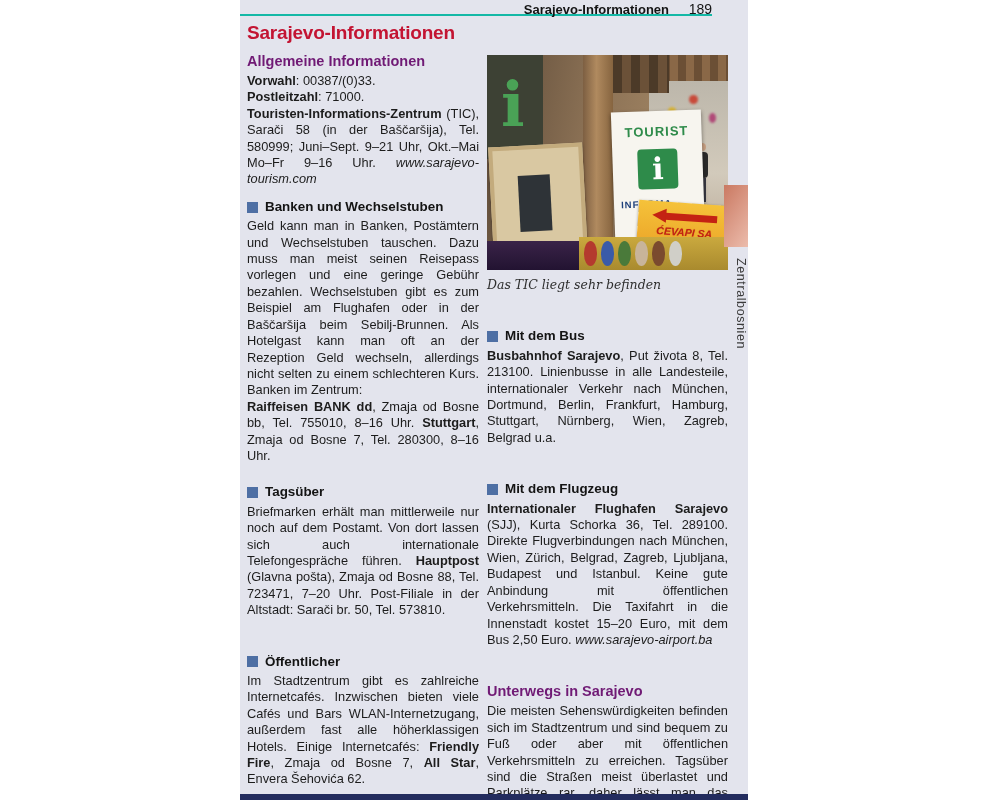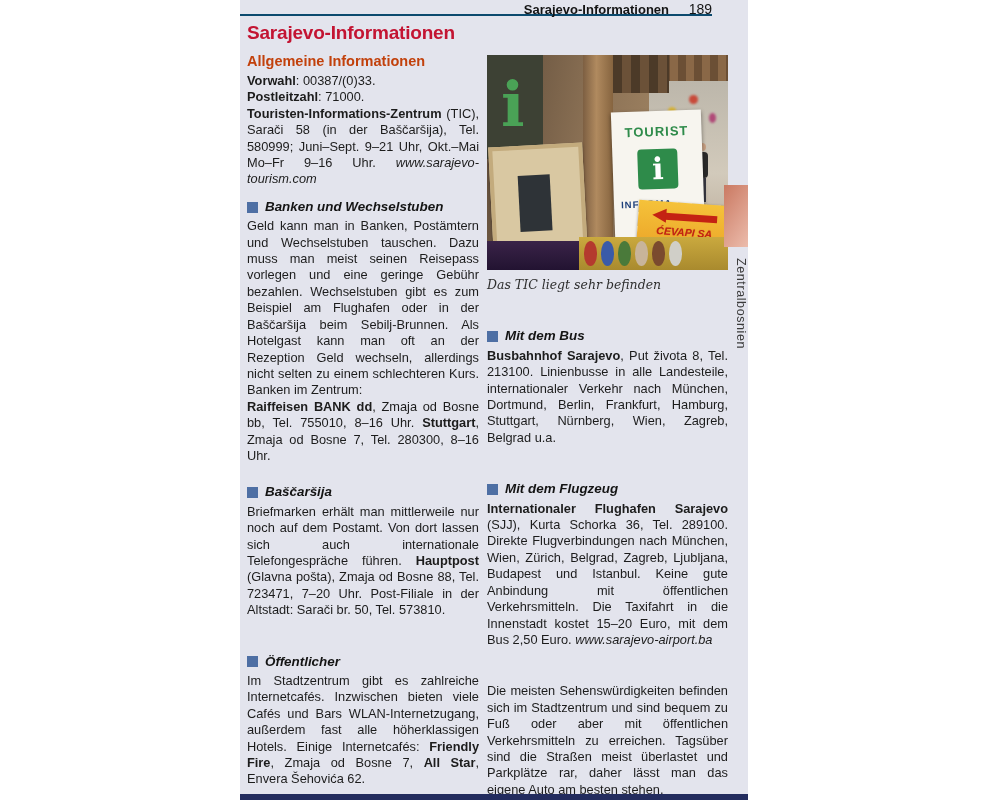--- a/index.html
+++ b/index.html
@@ -3,34 +3,34 @@
 <meta charset="utf-8">
 <style>
   html,body{margin:0;padding:0;background:#ffffff;}
   body{width:1000px;height:800px;position:relative;overflow:hidden;
        font-family:"Liberation Sans",sans-serif;color:#1c1c1c;}
   .page-bg{position:absolute;left:240px;top:0;width:508px;height:800px;background:#e3e4ed;}
 
   
   .header{position:absolute;left:240px;top:0;width:472px;height:13px;
           text-align:right;font-size:13px;padding-top:1px;
-          border-bottom:2px solid #0c4a6e;}
+          border-bottom:2px solid #14b8a6;}
   .run-title{font-weight:bold;color:#141414;}
   .pageno{margin-left:16px;font-size:14px;color:#141414;}
 
   .page-title{position:absolute;left:247px;top:22px;font-size:19px;font-weight:bold;
               color:#c31432;letter-spacing:-0.2px;}
 
   
   .col{position:absolute;font-size:12.8px;line-height:16.4px;}
   .col-left{left:247px;top:53px;width:232px;}
   .col-right{left:487px;top:55px;width:241px;}
-  .h-blue{font-size:14.5px;line-height:16px;font-weight:bold;color:#c2410c;margin:0 0 4px 0;}
+  .h-blue{font-size:14.5px;line-height:16px;font-weight:bold;color:#701a75;margin:0 0 4px 0;}
   .h-bullet{font-size:13.4px;font-weight:bold;color:#141414;margin:0 0 3px 0;
-            display:flex;align-items:center;font-style:italic;}
+            display:flex;align-items:center;}
   .sq{width:11px;height:11px;background:#4e6fa4;margin-right:7px;flex:none;}
   p.body{margin:0;text-align:justify;hyphens:auto;}
   .b{font-weight:bold;} .i{font-style:italic;}
   .mt-sec{margin-top:11px;} .mt-sec2{margin-top:20px;} .mt-sec3{margin-top:35px;}
   .mt-sec4{margin-top:10px;} .mt-tight{margin-top:2px;}
 
   
   .photo{position:relative;width:241px;height:215px;overflow:hidden;background:#8a7054;}
   .ph-street{position:absolute;right:0;top:0;width:82px;height:215px;
              background:linear-gradient(#b6b1a6,#d2cabb 55%,#b19f8a);}
@@ -120,21 +120,21 @@
       <span class="sq"></span>
       <span>Banken und Wechselstuben</span>
     </div>
     <p class="body"><span>Geld kann man in Banken, Postämtern und Wechselstuben tauschen. Dazu muss man meist seinen Reisepass vorlegen und eine geringe Gebühr bezahlen. Wechselstuben gibt es zum Beispiel am Flughafen oder in der Baščaršija beim Sebilj-Brunnen. Als Hotelgast kann man oft an der Rezeption Geld wechseln, allerdings nicht selten zu einem schlechteren Kurs. Banken im Zentrum:</span></p>
     <p class="body"><span class="b">Raiffeisen BANK dd</span><span>, Zmaja od Bosne bb, Tel. 755010, 8–16 Uhr. </span><span class="b">Stuttgart</span><span>, Zmaja od Bosne 7, Tel. 280300, 8–16 Uhr.</span></p>
   </div>
 
   <div class="mt-sec2">
     <div class="h-bullet">
       <span class="sq"></span>
-      <span>Baščaršija</span>
+      <span>Tagsüber</span>
     </div>
     <p class="body"><span>Briefmarken erhält man mittlerweile nur noch auf dem Postamt. Von dort lassen sich auch internationale Telefongespräche führen. </span><span class="b">Hauptpost</span><span> (Glavna pošta), Zmaja od Bosne 88, Tel. 723471, 7–20 Uhr. Post-Filiale in der Altstadt: Sarači br. 50, Tel. 573810.</span></p>
   </div>
 
   <div class="mt-sec3">
     <div class="h-bullet">
       <span class="sq"></span>
       <span>Öffentlicher</span>
     </div>
     <p class="body"><span>Im Stadtzentrum gibt es zahlreiche Internetcafés. Inzwischen bieten viele Cafés und Bars WLAN-Internetzugang, außerdem fast alle höherklassigen Hotels. Einige Internetcafés: </span><span class="b">Friendly Fire</span><span>, Zmaja od Bosne 7, </span><span class="b">All Star</span><span>, Envera Šehovića 62.</span></p>
@@ -206,20 +206,21 @@
 
   <div class="mt-sec3">
     <div class="h-bullet">
       <span class="sq"></span>
       <span>Mit dem Flugzeug</span>
     </div>
     <p class="body"><span class="b">Internationaler Flughafen Sarajevo</span><span> (SJJ), Kurta Schorka 36, Tel. 289100. Direkte Flugverbindungen nach München, Wien, Zürich, Belgrad, Zagreb, Ljubljana, Budapest und Istanbul. Keine gute Anbindung mit öffentlichen Verkehrsmitteln. Die Taxifahrt in die Innenstadt kostet 15–20 Euro, mit dem Bus 2,50 Euro. </span><span class="i">www.sarajevo-airport.ba</span></p>
   </div>
 
   <div class="mt-sec3">
+    <div class="h-blue">Unterwegs in Sarajevo</div>
     <p class="body"><span>Die meisten Sehenswürdigkeiten befinden sich im Stadtzentrum und sind bequem zu Fuß oder aber mit öffentlichen Verkehrsmitteln zu erreichen. Tagsüber sind die Straßen meist überlastet und Parkplätze rar, daher lässt man das eigene Auto am besten stehen.</span></p>
   </div>
 
   <div class="mt-sec">
     <div class="h-bullet">
       <span class="sq"></span>
       <span>Öffentlicher Personennahverkehr</span>
     </div>
     <p class="body"><span>Das öffentliche Verkehrsnetz ist gut ausgebaut und organisiert. Fast jeder Punkt in der bosnischen Hauptstadt ist mit der Straßenbahn, dem Omnibus, Oberleitungsbus oder Mini-Bus erreichbar. Die einfache</span></p>
   </div>

